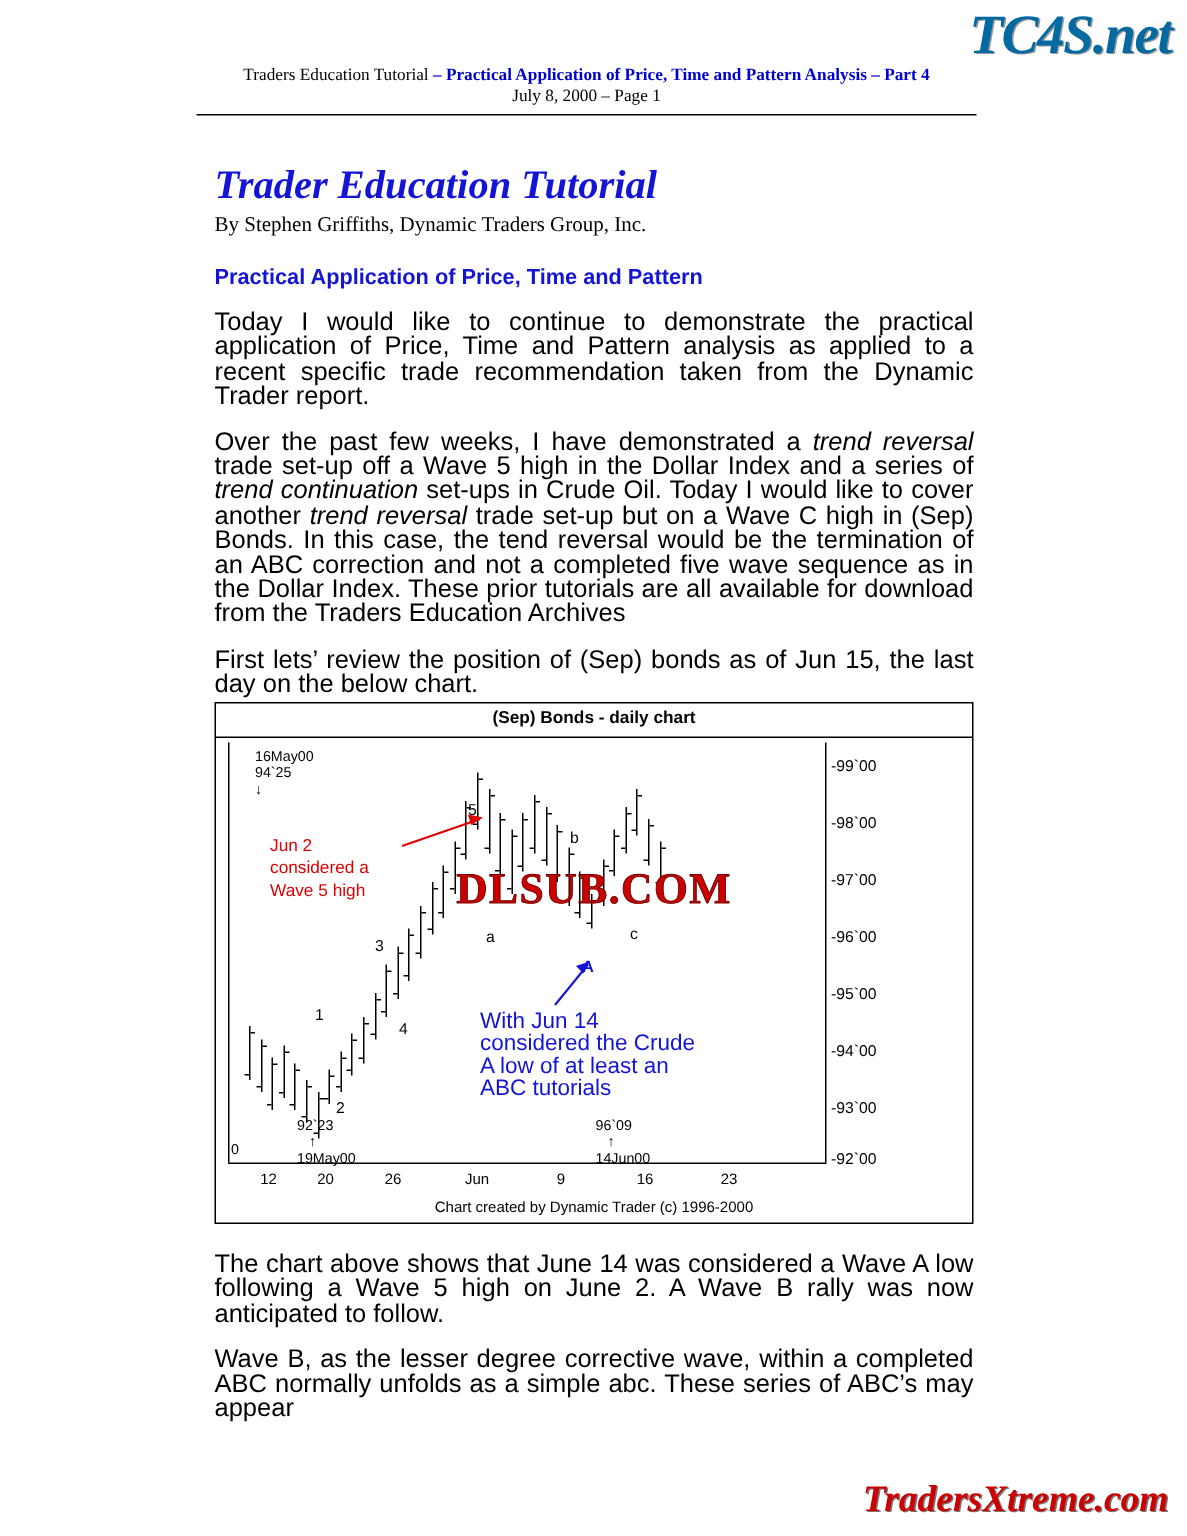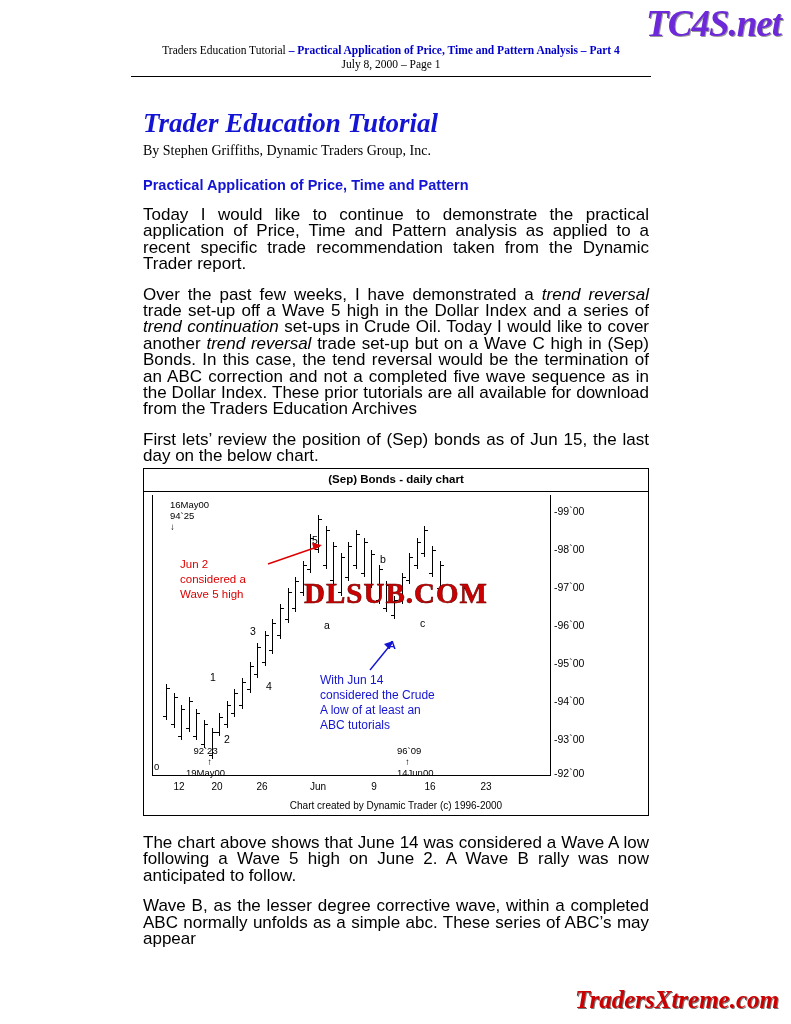--- a/index.html
+++ b/index.html
@@ -10,21 +10,21 @@
     font-family:"Liberation Serif", serif;
     position:relative;
     overflow:hidden;
   }
 
   
   .wm-top {
     position:absolute; top:2px; right:10px;
     font-family:"Liberation Serif", serif;
     font-size:37px; font-weight:bold; font-style:italic;
-    color:#6d28d9;
+    color:#0369a1;
     letter-spacing:-1px;
     text-shadow:1px 1px 0 #999;
   }
   .wm-bottom {
     position:absolute; bottom:10px; right:12px;
     font-family:"Liberation Serif", serif;
     font-size:25px; font-weight:bold; font-style:italic;
     color:#cc0000;
     letter-spacing:0px;
     text-shadow:1px 1px 0 #777;
@@ -147,21 +147,21 @@
     font-size:11px; color:#1414d4; font-weight:bold;
   }
   .ann-red {
     position:absolute;
     font-family:"Liberation Sans", sans-serif;
     font-size:11.5px; color:#dd0000; line-height:15px;
   }
   .ann-blue {
     position:absolute;
     font-family:"Liberation Sans", sans-serif;
-    font-size:12px; color:#1414d4; line-height:15px;
+    font-size:15px; color:#1414d4; line-height:15px;
   }
   .small-note {
     position:absolute;
     font-family:"Liberation Sans", sans-serif;
     font-size:9.5px; color:#000; line-height:11px;
   }
   .chart-credit {
     position:absolute; left:50%; bottom:4px; transform:translateX(-50%);
     font-family:"Liberation Sans", sans-serif;
     font-size:10px; color:#000; white-space:nowrap;
@@ -222,21 +222,21 @@
       <div class="xtick" style="left:166px">Jun</div>
       <div class="xtick" style="left:222px">9</div>
       <div class="xtick" style="left:278px">16</div>
       <div class="xtick" style="left:334px">23</div>
 
       <div class="small-note" style="left:18px; top:4px;">
         <span>16May00</span><br>
         <span>94`25</span><br>
         <span>↓</span>
       </div>
-      <div class="small-note" style="left:34px; top:250px;text-align:center;">
+      <div class="small-note" style="left:46px; top:250px;">
         <span>92`23</span><br>
         <span style="margin-left:8px;">↑</span><br>
         <span>19May00</span>
       </div>
       <div class="small-note" style="left:245px; top:250px;">
         <span>96`09</span><br>
         <span style="margin-left:8px;">↑</span><br>
         <span>14Jun00</span>
       </div>
       <div class="small-note" style="left:2px; top:266px;">0</div>

